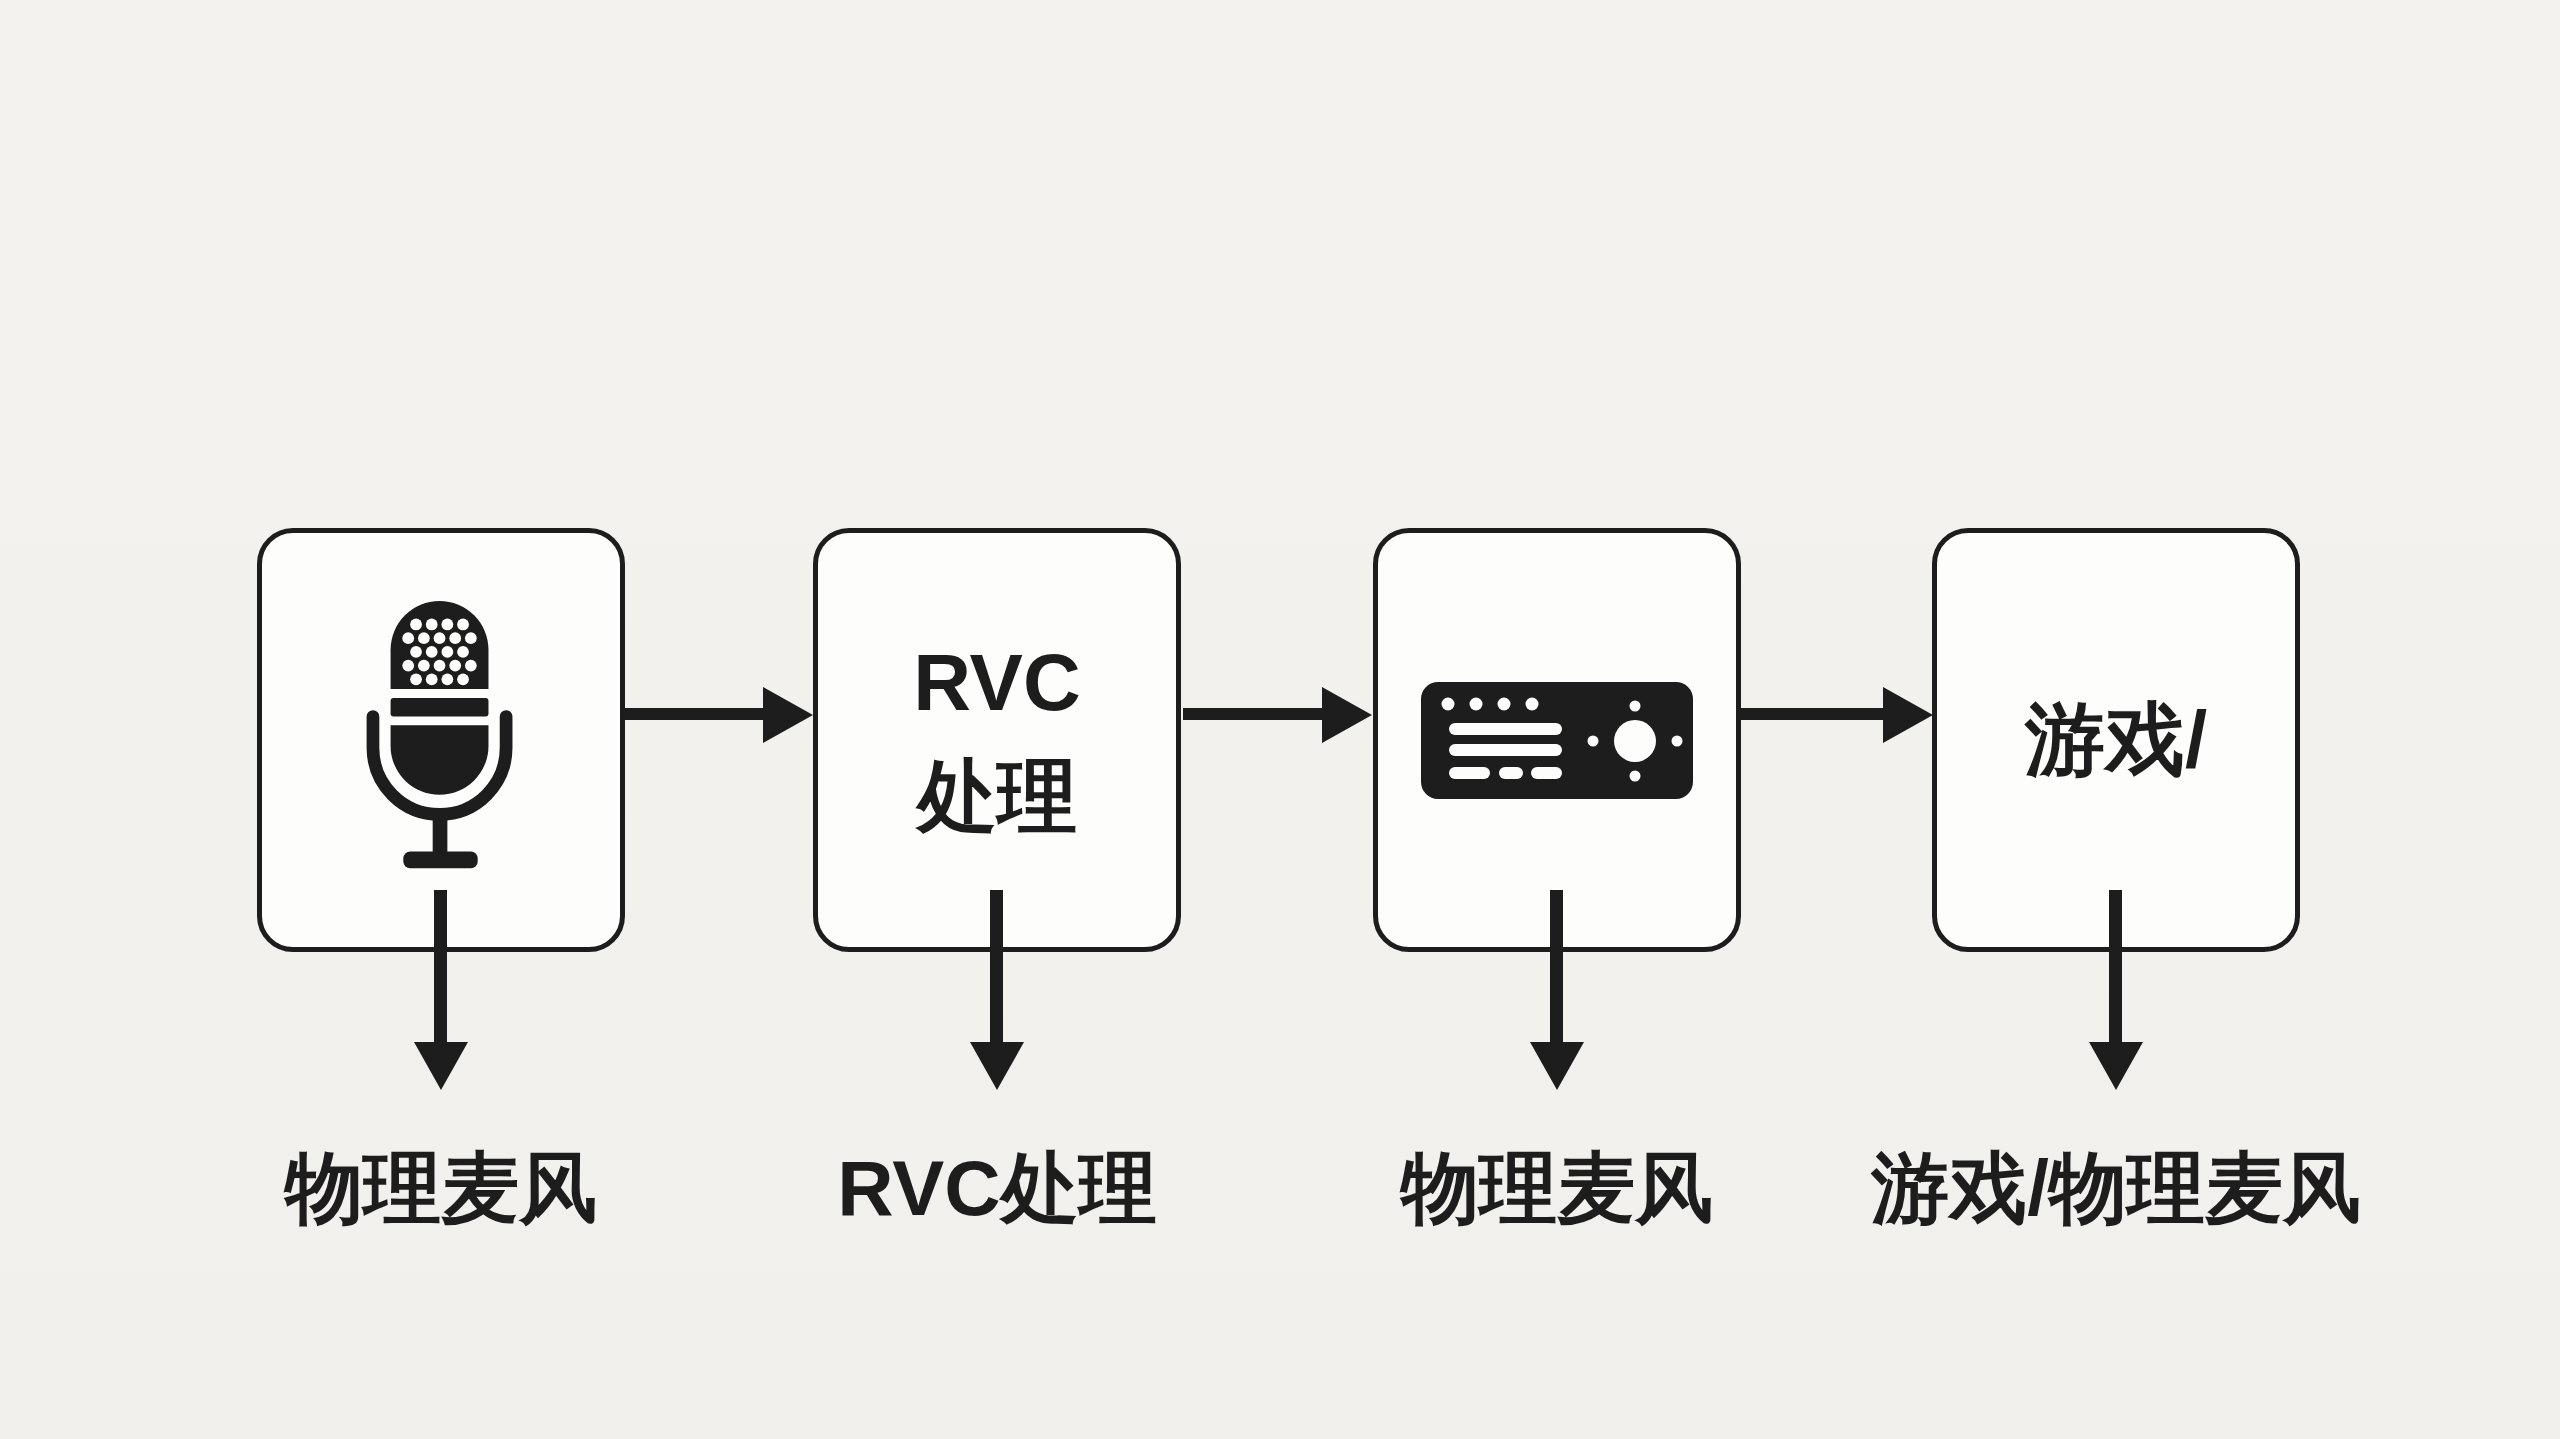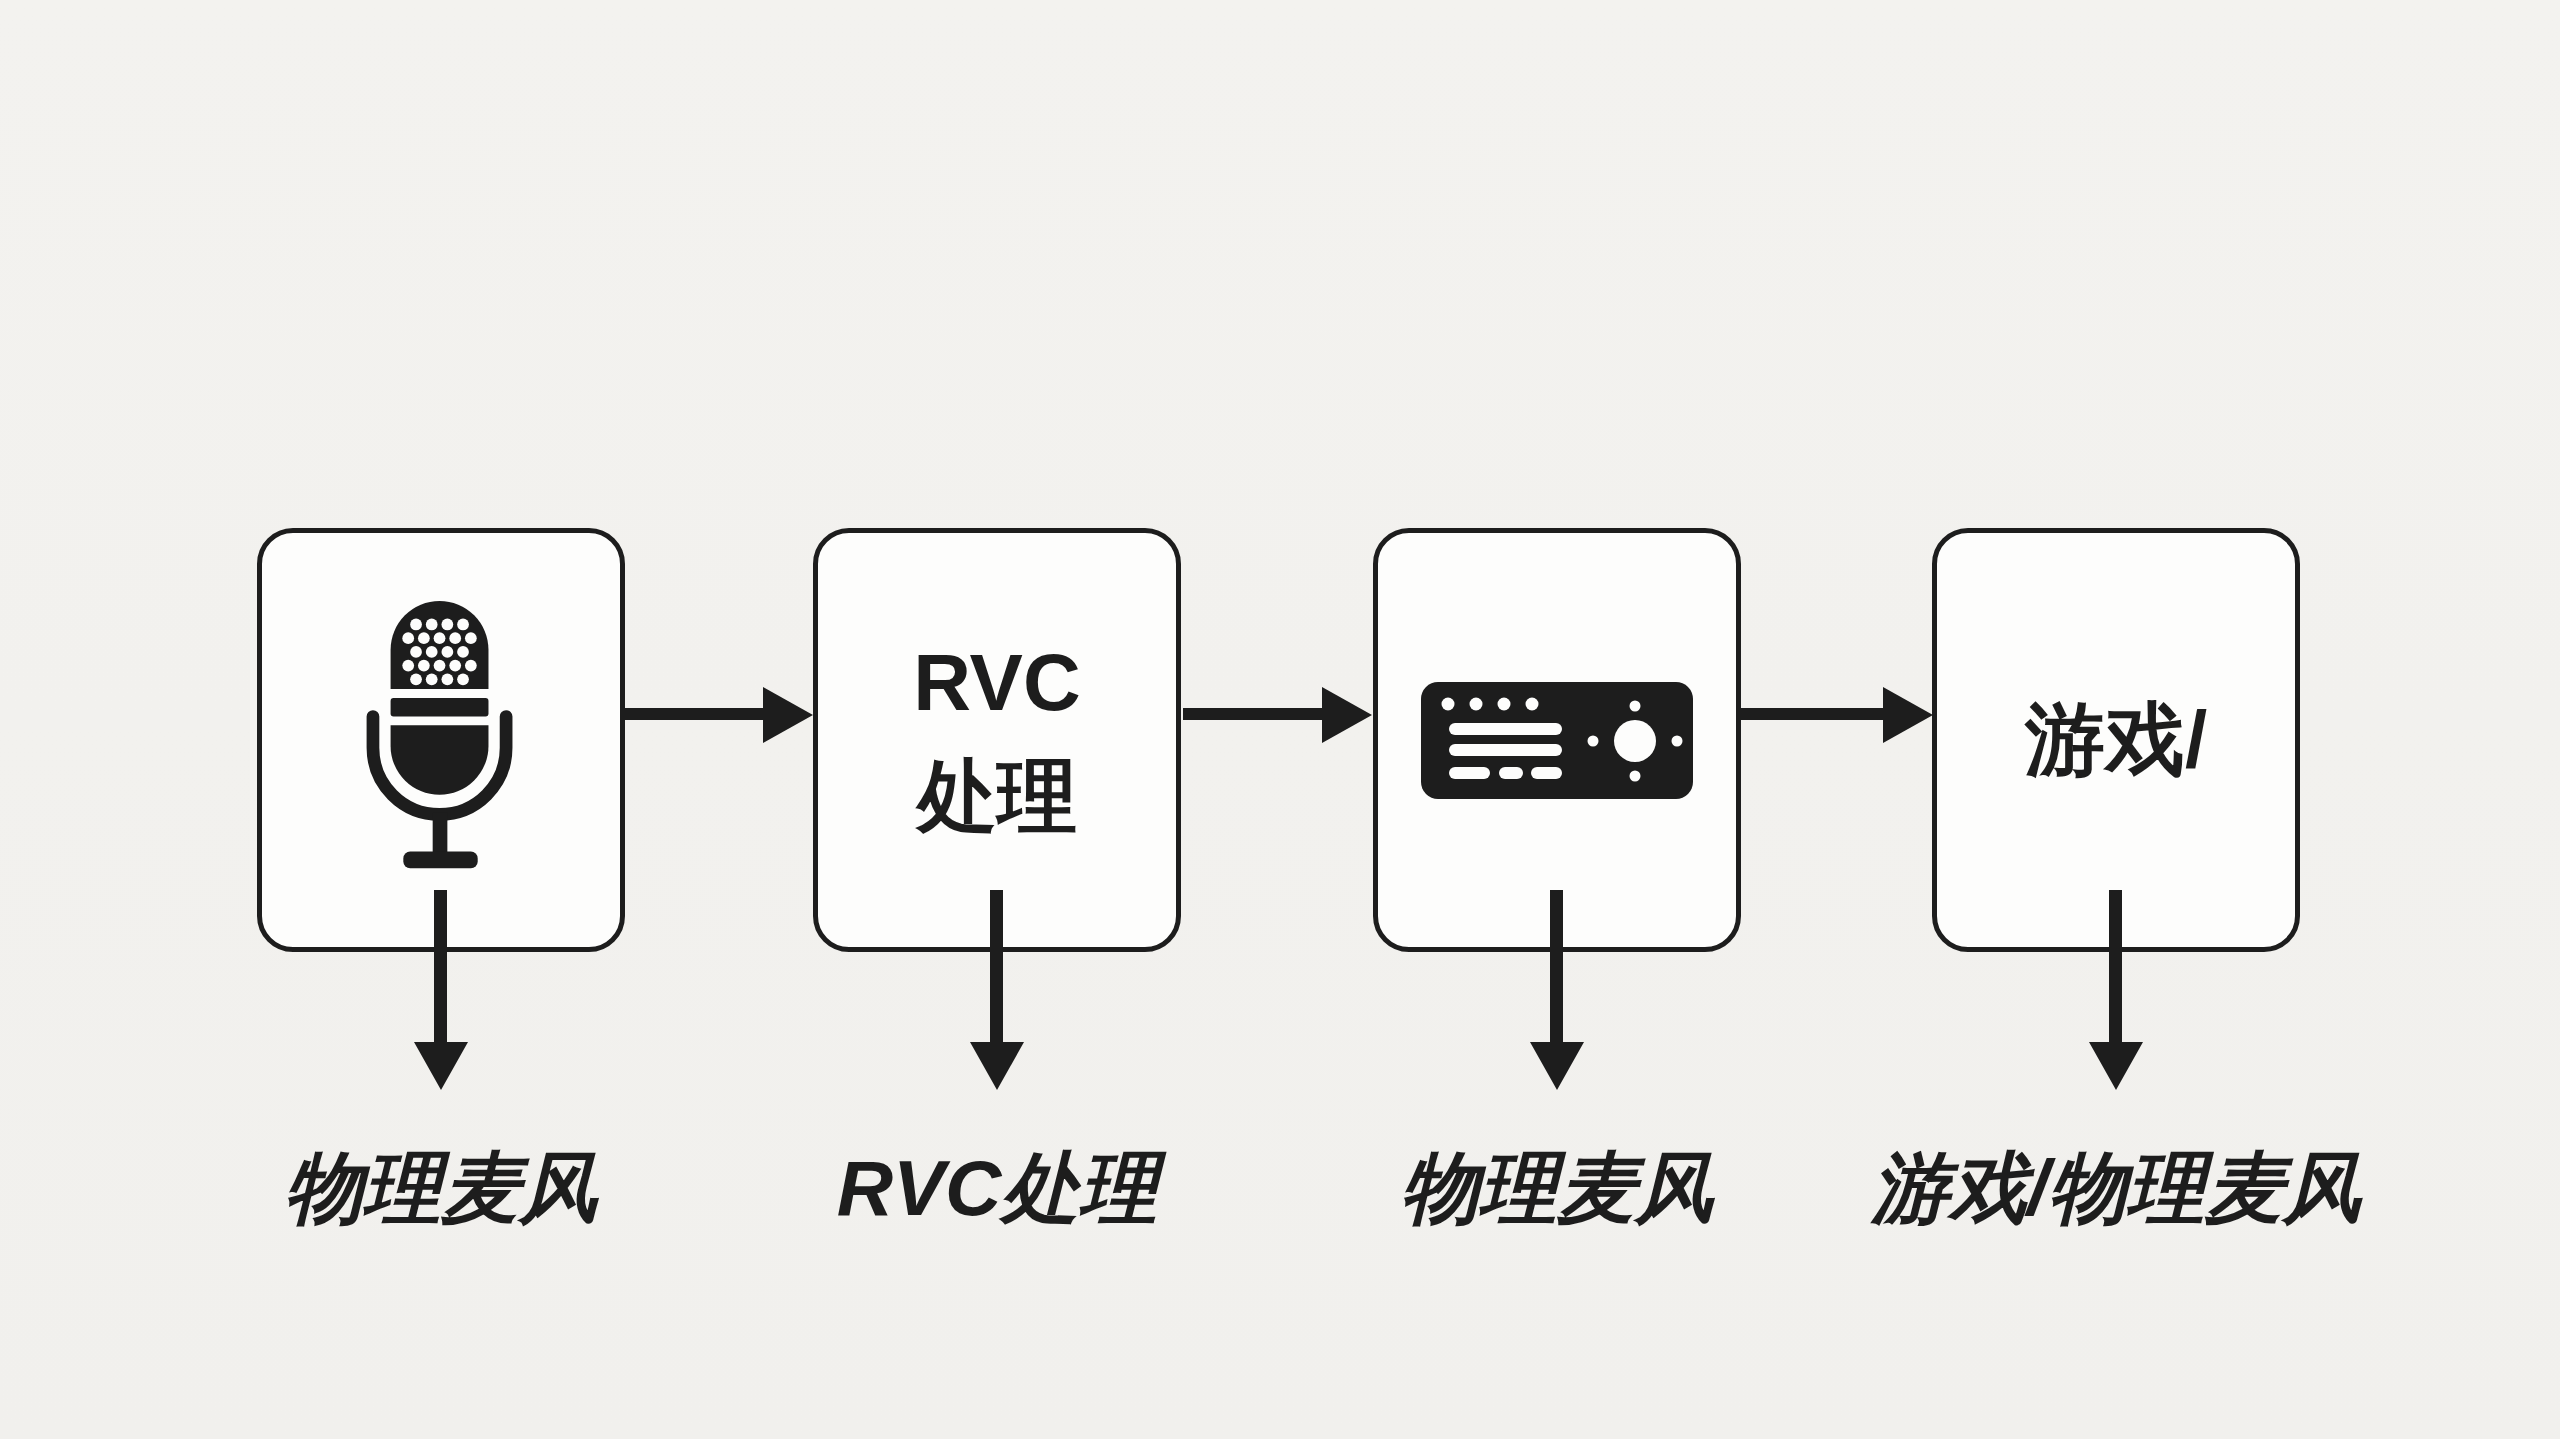--- a/index.html
+++ b/index.html
@@ -45,21 +45,21 @@
     position:absolute;top:1042px;width:0;height:0;
     border-left:27px solid transparent;
     border-right:27px solid transparent;
     border-top:48px solid #1d1d1d;
   }
 
   
   .caption{
     position:absolute;top:1140px;width:700px;height:96px;
     line-height:96px;font-size:78px;font-weight:600;
-    color:#1d1d1d;text-align:center;white-space:nowrap;font-style:italic;
+    color:#1d1d1d;text-align:center;white-space:nowrap;
   }
   .caption.c1{left:91px;}
   .caption.c2{left:647px;}
   .caption.c3{left:1207px;}
   .caption.c4{left:1766px;}
 </style>
 </head>
 <body>
 
 <div id="canvas">

